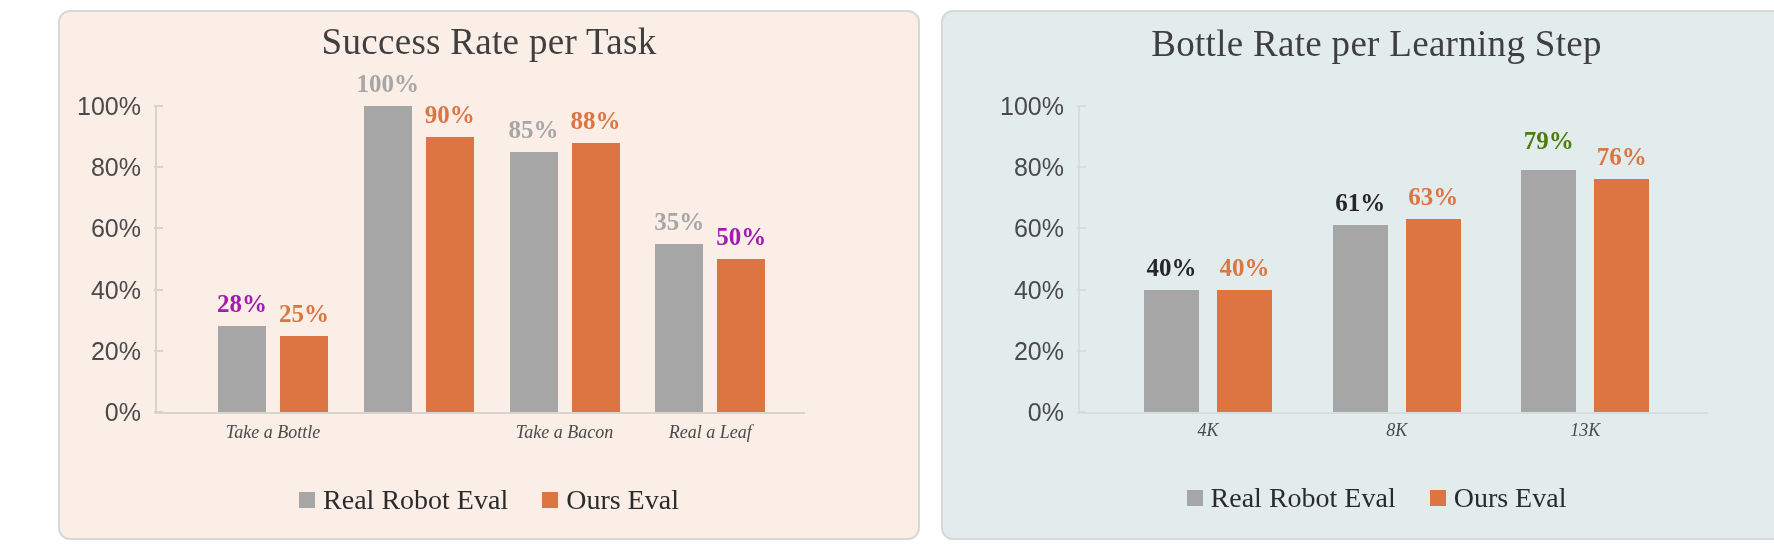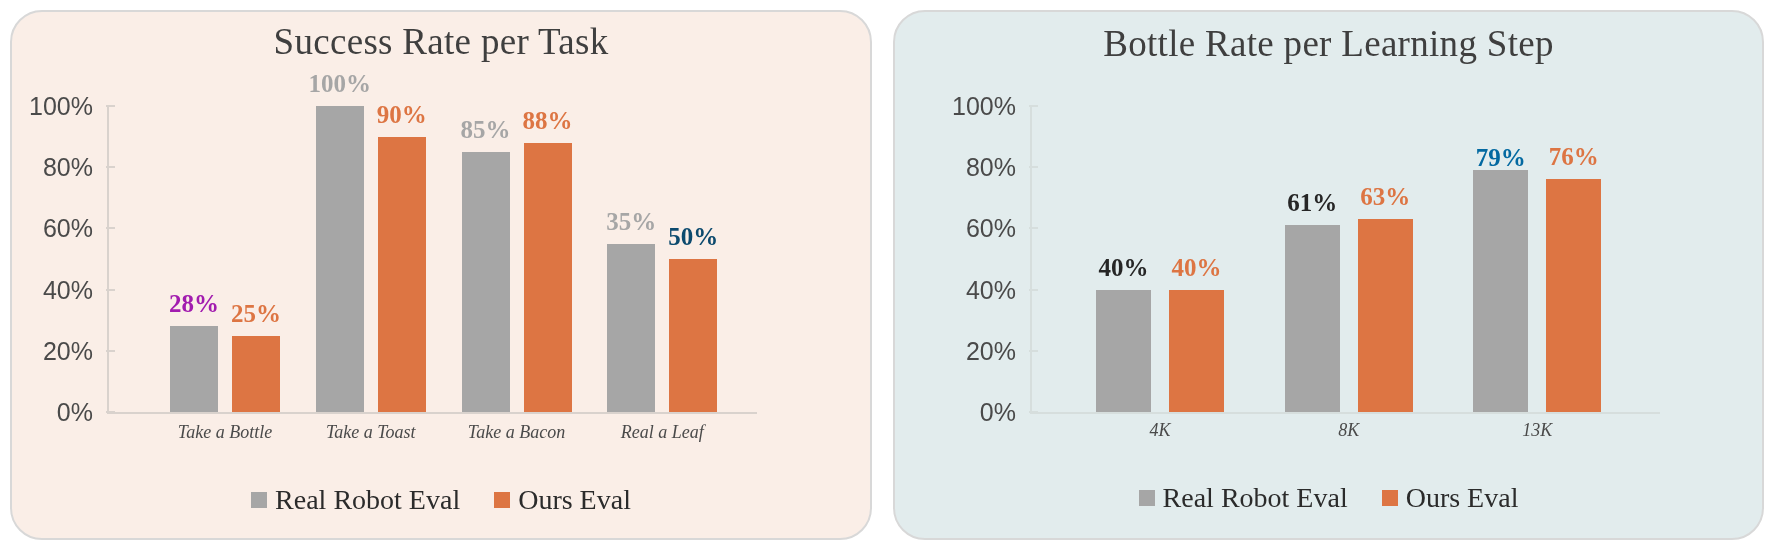--- a/index.html
+++ b/index.html
@@ -11,23 +11,24 @@
   }
   #root {
     position: relative;
     width: 1774px; height: 550px;
     background: #ffffff;
     overflow: hidden;
   }
 
   .panel {
     position: absolute;
-    border-radius: 32px;
+    border-radius: 12px;
     border: 2px solid #d8d8d8;
     overflow: hidden;
+    margin-left: 48px;
   }
   #panel-left  { left: 10px;  top: 10px; width: 862px;  height: 530px; background: #faeee7; }
   #panel-right { left: 893px; top: 10px; width: 871px;  height: 530px; background: #e2eced; }
 
   .chart-title {
     position: absolute;
     left: 0; right: 0;
     text-align: center;
     font-size: 37px;
     color: #3f3f3f;
@@ -166,24 +167,23 @@
         <div class="bar-label s0" style="left: 232.753px; top: -36px; color: rgb(166, 166, 166);">100%</div>
         <div class="bar s1" style="left: 270.753px; width: 48px; height: 275.4px; background: rgb(221, 117, 67);"></div>
         <div class="bar-label s1" style="left: 294.753px; top: -5.4px; color: rgb(221, 117, 67);">90%</div>
         <div class="bar s0" style="left: 354.507px; width: 48px; height: 260.1px; background: rgb(166, 166, 166);"></div>
         <div class="bar-label s0" style="left: 378.507px; top: 9.9px; color: rgb(166, 166, 166);">85%</div>
         <div class="bar s1" style="left: 416.507px; width: 48px; height: 269.28px; background: rgb(221, 117, 67);"></div>
         <div class="bar-label s1" style="left: 440.507px; top: 0.72px; color: rgb(221, 117, 67);">88%</div>
         <div class="bar s0" style="left: 500.26px; width: 48px; height: 168.3px; background: rgb(166, 166, 166);"></div>
         <div class="bar-label s0" style="left: 524.26px; top: 101.7px; color: rgb(166, 166, 166);">35%</div>
         <div class="bar s1" style="left: 562.26px; width: 48px; height: 153px; background: rgb(221, 117, 67);"></div>
-        <div class="bar-label s1" style="left: 586.26px; top: 117px; color: #0c4a6e; text-align: center;">50%</div>
+        <div class="bar-label s1" style="left: 586.26px; top: 117px; color: #a21caf; text-align: center;">50%</div>
       </div>
   <div class="xtick-label" style="left: 213px;">Take a Bottle</div>
-      <div class="xtick-label" style="left: 358.753px;">Take a Toast</div>
       <div class="xtick-label" style="left: 504.507px;">Take a Bacon</div>
       <div class="xtick-label" style="left: 650.26px;">Real a Leaf</div>
       <div class="legend">
         <div class="legend-item">
           <span class="legend-swatch s0" style="background: rgb(166, 166, 166);"></span>
           <span class="legend-text">Real Robot Eval</span>
         </div>
         <div class="legend-item">
           <span class="legend-swatch s1" style="background: rgb(221, 117, 67);"></span>
           <span class="legend-text">Ours Eval</span>
@@ -210,21 +210,21 @@
         <div class="ytick-label" style="top: 0px;">100%</div>
         <div class="bar s0" style="left: 66px; width: 55px; height: 122.4px; background: rgb(166, 166, 166);"></div>
         <div class="bar-label s0" style="left: 93.5px; top: 147.6px; color: rgb(38, 38, 38);">40%</div>
         <div class="bar s1" style="left: 139px; width: 55px; height: 122.4px; background: rgb(221, 117, 67);"></div>
         <div class="bar-label s1" style="left: 166.5px; top: 147.6px; color: rgb(221, 117, 67);">40%</div>
         <div class="bar s0" style="left: 254.679px; width: 55px; height: 186.66px; background: rgb(166, 166, 166);"></div>
         <div class="bar-label s0" style="left: 282.179px; top: 83.34px; color: rgb(38, 38, 38);">61%</div>
         <div class="bar s1" style="left: 327.679px; width: 55px; height: 192.78px; background: rgb(221, 117, 67);"></div>
         <div class="bar-label s1" style="left: 355.179px; top: 77.22px; color: rgb(221, 117, 67); text-align: right;">63%</div>
         <div class="bar s0" style="left: 443.358px; width: 55px; height: 241.74px; background: rgb(166, 166, 166);"></div>
-        <div class="bar-label s0" style="left: 470.858px; top: 38px; color: #0369a1;">79%</div>
+        <div class="bar-label s0" style="left: 470.858px; top: 21px; color: #4d7c0f;">79%</div>
         <div class="bar s1" style="left: 516.358px; width: 55px; height: 232.56px; background: rgb(221, 117, 67);"></div>
         <div class="bar-label s1" style="left: 543.858px; top: 37.44px; color: rgb(221, 117, 67);">76%</div>
       </div>
   <div class="xtick-label" style="left: 265px;">4K</div>
       <div class="xtick-label" style="left: 453.679px;">8K</div>
       <div class="xtick-label" style="left: 642.358px;">13K</div>
       <div class="legend">
         <div class="legend-item">
           <span class="legend-swatch s0" style="background: rgb(166, 166, 166);"></span>
           <span class="legend-text">Real Robot Eval</span>

